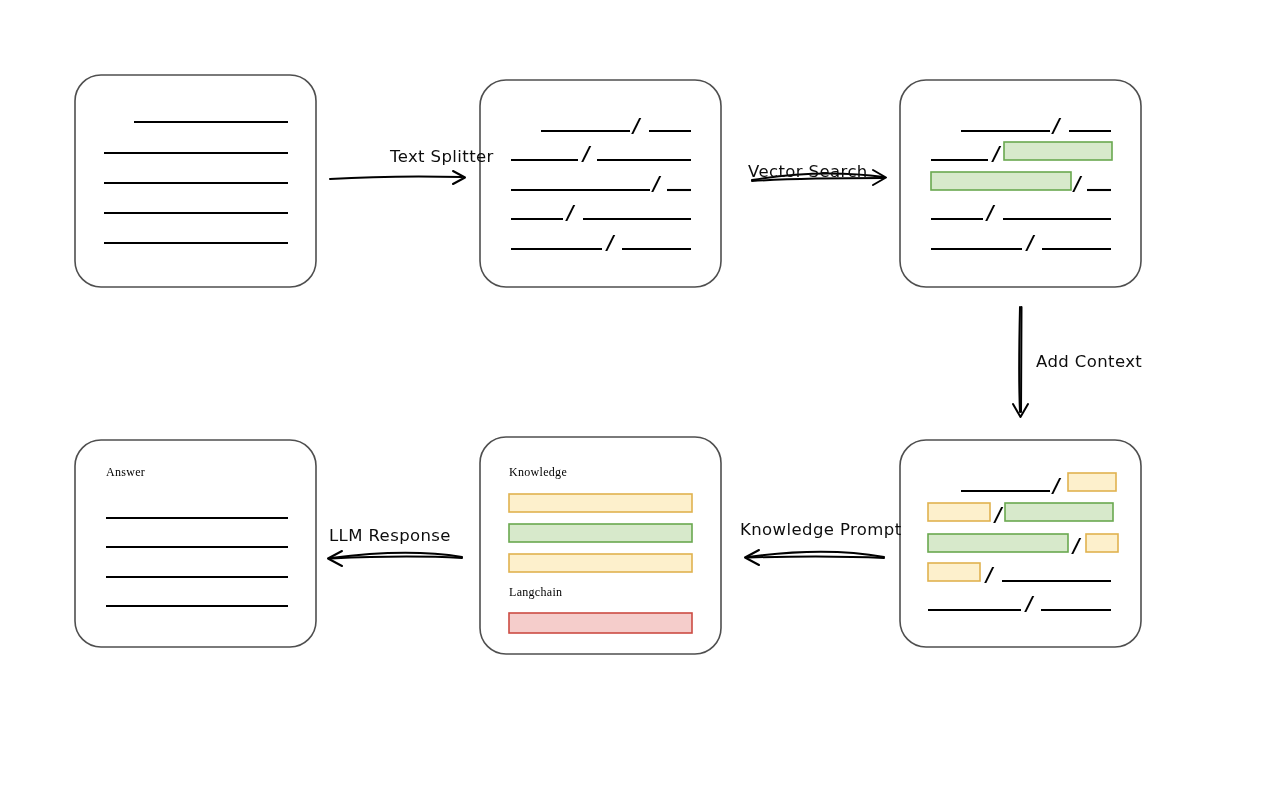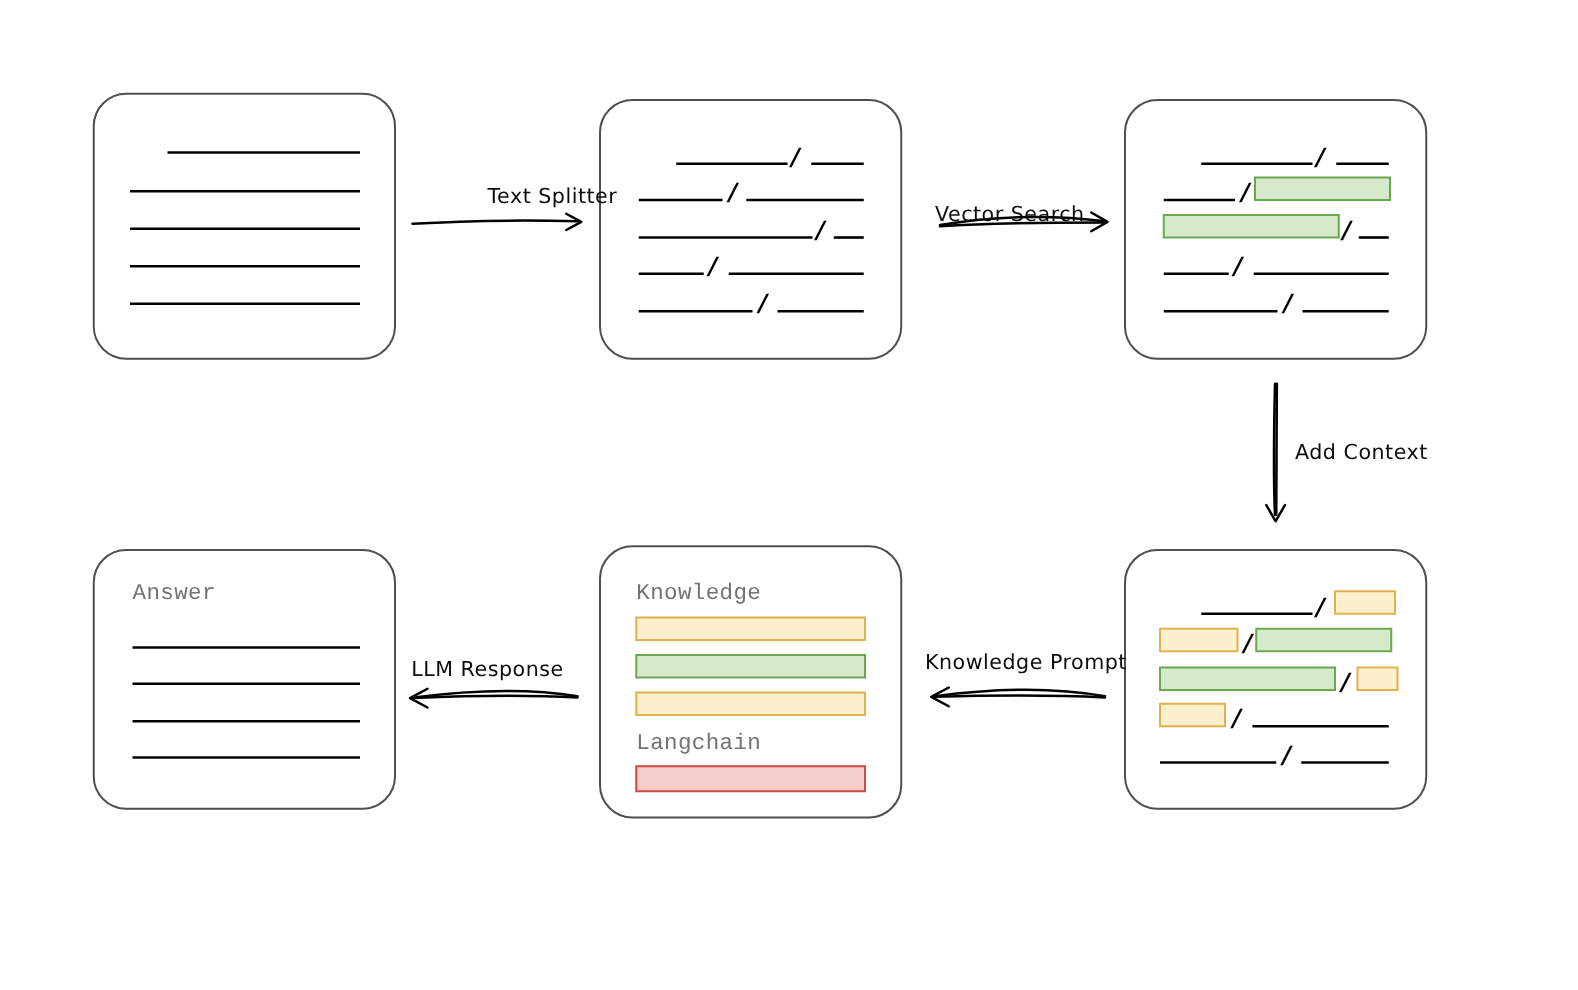--- a/index.html
+++ b/index.html
@@ -65,23 +65,23 @@
   .edge-label {
     position: absolute;
     font-family: "DejaVu Sans", sans-serif;
     font-size: 16.5px;
     color: #0d0d0d;
     letter-spacing: 0.4px;
     white-space: nowrap;
   }
   .box-label {
     position: absolute;
-    font-family: Liberation Mono, monospace;
-    font-size: 18px;
-    color: #737373;
+    font-family: Liberation Serif, serif;
+    font-size: 12px;
+    color: #000000;
     letter-spacing: 0.3px;
     white-space: nowrap;
   }
   .footer-note {
     position: absolute;
     font-family: "DejaVu Sans", sans-serif;
     font-size: 16.5px;
     color: #0d0d0d;
     letter-spacing: 0.3px;
     white-space: nowrap;

